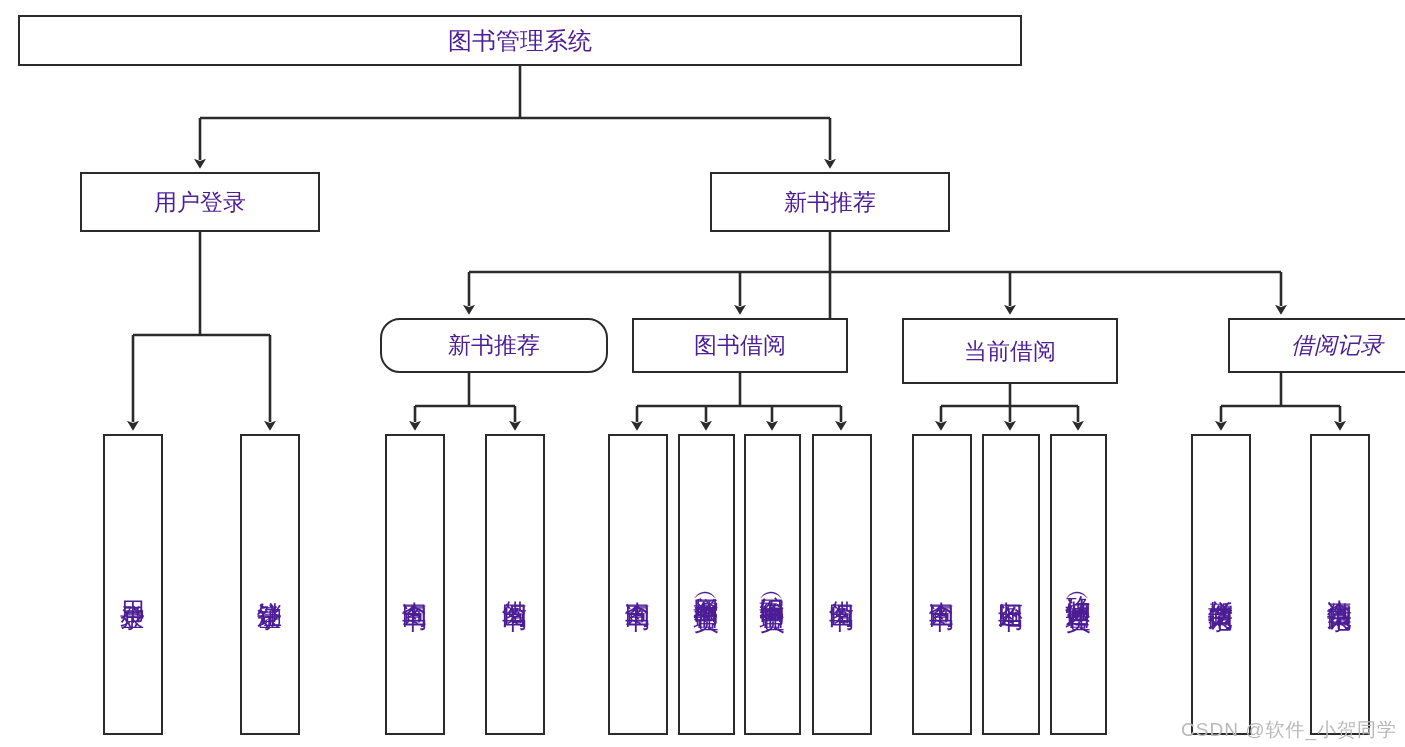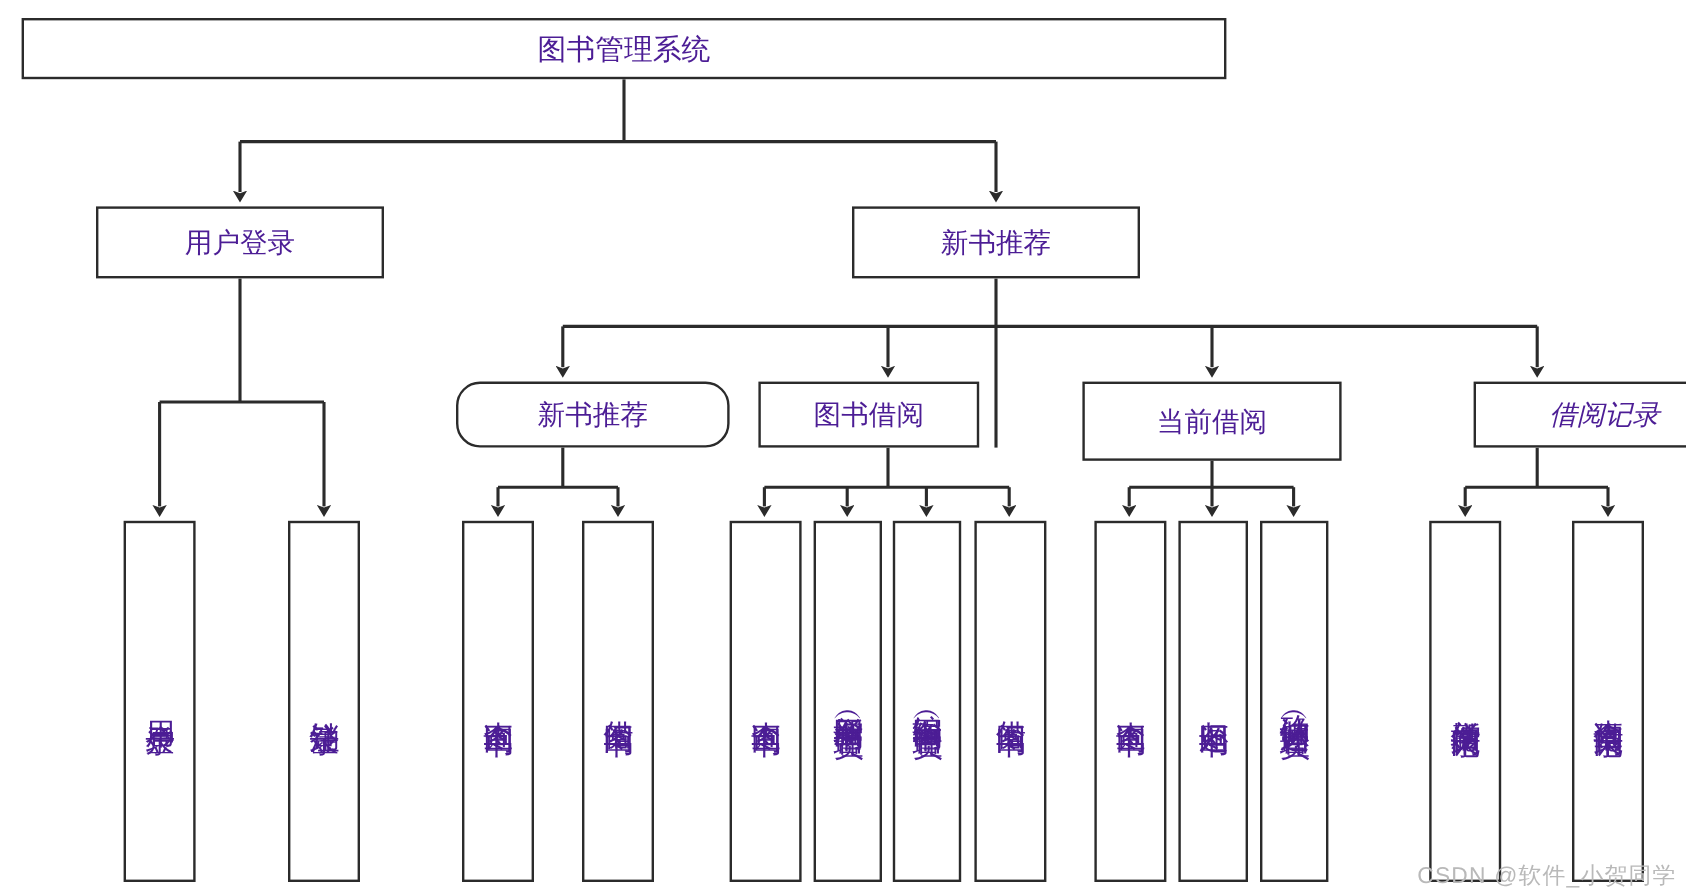--- a/index.html
+++ b/index.html
@@ -117,21 +117,21 @@
   <div class="node horiz" style="left:80px;top:172px;width:240px;height:60px;">
     <span class="lbl">用户登录</span>
   </div>
   <div class="node horiz" style="left:710px;top:172px;width:240px;height:60px;">
     <span class="lbl">新书推荐</span>
   </div>
 
   <div class="node horiz" style="left:380px;top:318px;width:228px;height:55px;border-radius:20px;">
     <span class="lbl">新书推荐</span>
   </div>
-  <div class="node horiz" style="left:632px;top:318px;width:184px;height:55px;">
+  <div class="node horiz" style="left:632px;top:318px;width:216px;height:55px;">
     <span class="lbl">图书借阅</span>
   </div>
   <div class="node horiz" style="left:902px;top:318px;width:216px;height:66px;">
     <span class="lbl">当前借阅</span>
   </div>
   <div class="node horiz" style="left:1228px;top:318px;width:218px;height:55px;font-style:italic;">
     <span class="lbl">借阅记录</span>
   </div>
 
   <div class="node leaf" style="left:103px;top:434px;width:60px;height:301px;">

